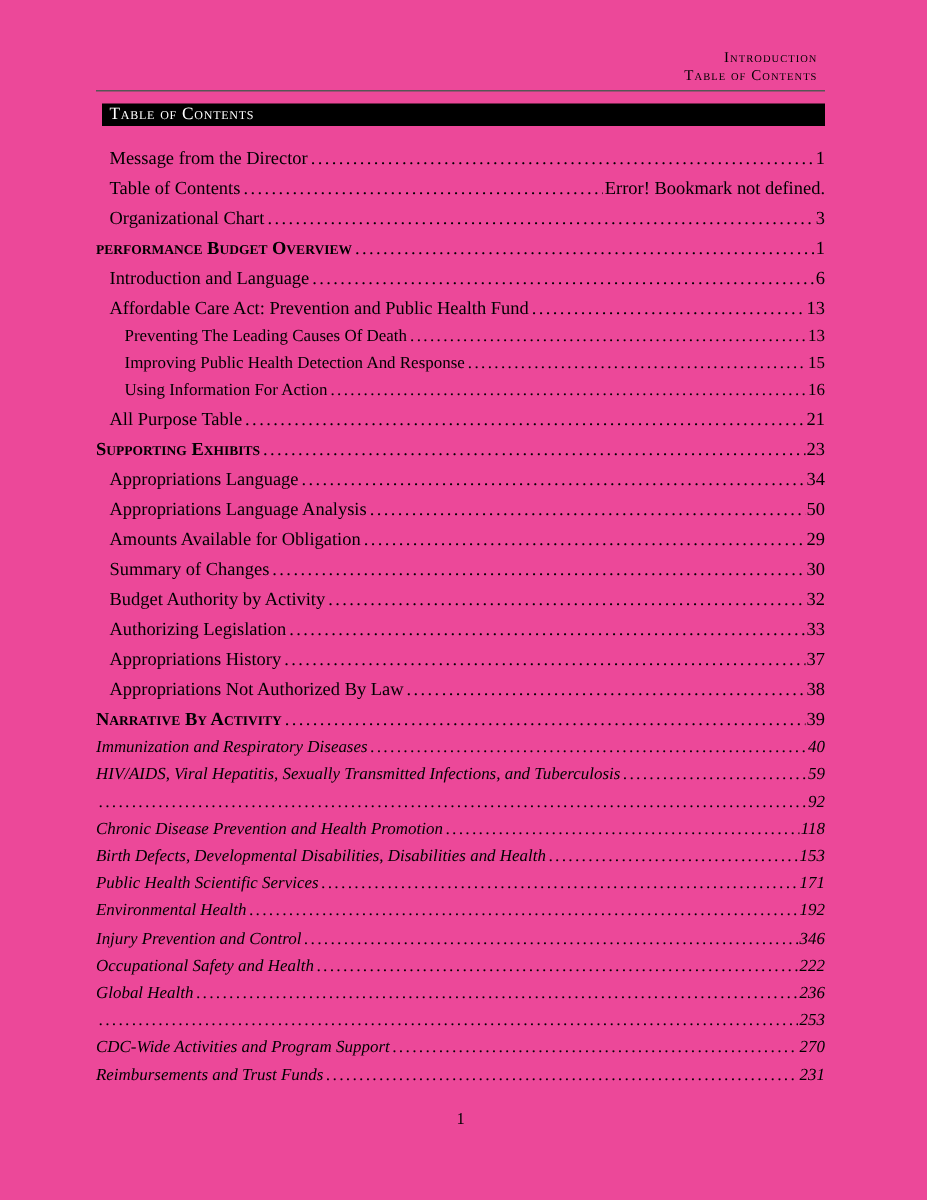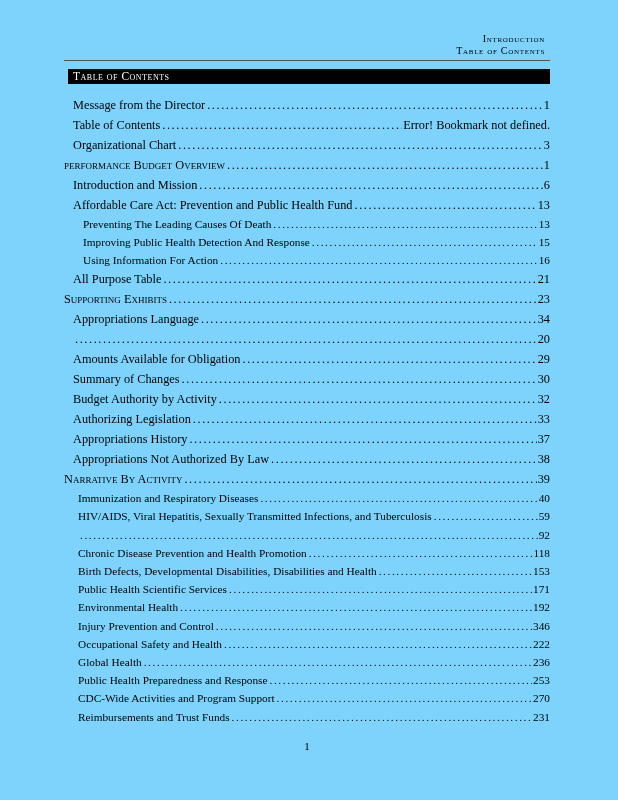--- a/index.html
+++ b/index.html
@@ -5,21 +5,21 @@
   html, body { margin: 0; padding: 0; }
   body {
     width: 618px; height: 800px;
     background: #ffffff;
     font-family: "Liberation Serif", serif;
     color: #000;
   }
   .page {
     position: relative;
     width: 618px; height: 800px;
-    background: #7dd3fc;
+    background: #ec4899;
     overflow: hidden;
   }
   .content {
     position: absolute;
     left: 64px; top: 0;
     width: 486px;
   }
   .doc-header {
     margin-top: 33px;
     text-align: right;
@@ -54,35 +54,35 @@
   .toc-row .label { white-space: nowrap; }
   .toc-row .dots {
     flex: 1 1 auto;
     overflow: hidden;
     white-space: nowrap;
     letter-spacing: 1.6px;
     margin: 0 1px 0 2px;
   }
   .toc-row .pg { white-space: nowrap; }
   .lvl0 .label {
-    font-weight: normal;
+    font-weight: bold;
     font-variant: small-caps;
   }
   .lvl1 { margin-left: 9px; }
   .lvl2 {
     margin-left: 19px;
     font-size: 11.3px;
     line-height: 11.5px;
     margin-bottom: 6.7px;
   }
   .lvl3 {
-    margin-left: 14px;
     font-size: 11.3px;
     line-height: 11.5px;
     margin-bottom: 6.7px;
+    font-style: italic;
   }
   .footer {
     margin-top: 17px;
     text-align: center;
     font-variant: small-caps;
     font-size: 11px;
     line-height: 12px;
   }
   .pagenum {
     text-align: center;
@@ -121,21 +121,21 @@
           <span class="label">Organizational Chart</span>
           <span class="dots">............................................................................................................................................................................................................................................................................................................</span>
           <span class="pg">3</span>
         </div>
         <div class="toc-row lvl0">
           <span class="label">performance Budget Overview</span>
           <span class="dots">............................................................................................................................................................................................................................................................................................................</span>
           <span class="pg">1</span>
         </div>
         <div class="toc-row lvl1">
-          <span class="label">Introduction and Mission</span>
+          <span class="label">Introduction and Language</span>
           <span class="dots">............................................................................................................................................................................................................................................................................................................</span>
           <span class="pg">6</span>
         </div>
         <div class="toc-row lvl1">
           <span class="label">Affordable Care Act: Prevention and Public Health Fund</span>
           <span class="dots">............................................................................................................................................................................................................................................................................................................</span>
           <span class="pg">13</span>
         </div>
         <div class="toc-row lvl2">
           <span class="label">Preventing The Leading Causes Of Death</span>
@@ -161,22 +161,23 @@
           <span class="label">Supporting Exhibits</span>
           <span class="dots">............................................................................................................................................................................................................................................................................................................</span>
           <span class="pg">23</span>
         </div>
         <div class="toc-row lvl1">
           <span class="label">Appropriations Language</span>
           <span class="dots">............................................................................................................................................................................................................................................................................................................</span>
           <span class="pg">34</span>
         </div>
         <div class="toc-row lvl1">
-          <span class="dots">............................................................................................................................................................................................................................................................................................................</span>
-          <span class="pg">20</span>
+          <span class="label">Appropriations Language Analysis</span>
+          <span class="dots">............................................................................................................................................................................................................................................................................................................</span>
+          <span class="pg">50</span>
         </div>
         <div class="toc-row lvl1">
           <span class="label">Amounts Available for Obligation</span>
           <span class="dots">............................................................................................................................................................................................................................................................................................................</span>
           <span class="pg">29</span>
         </div>
         <div class="toc-row lvl1">
           <span class="label">Summary of Changes</span>
           <span class="dots">............................................................................................................................................................................................................................................................................................................</span>
           <span class="pg">30</span>
@@ -249,21 +250,20 @@
           <span class="label">Occupational Safety and Health</span>
           <span class="dots">............................................................................................................................................................................................................................................................................................................</span>
           <span class="pg">222</span>
         </div>
         <div class="toc-row lvl3">
           <span class="label">Global Health</span>
           <span class="dots">............................................................................................................................................................................................................................................................................................................</span>
           <span class="pg">236</span>
         </div>
         <div class="toc-row lvl3">
-          <span class="label">Public Health Preparedness and Response</span>
           <span class="dots">............................................................................................................................................................................................................................................................................................................</span>
           <span class="pg">253</span>
         </div>
         <div class="toc-row lvl3">
           <span class="label">CDC-Wide Activities and Program Support</span>
           <span class="dots">............................................................................................................................................................................................................................................................................................................</span>
           <span class="pg">270</span>
         </div>
         <div class="toc-row lvl3">
           <span class="label">Reimbursements and Trust Funds</span>

